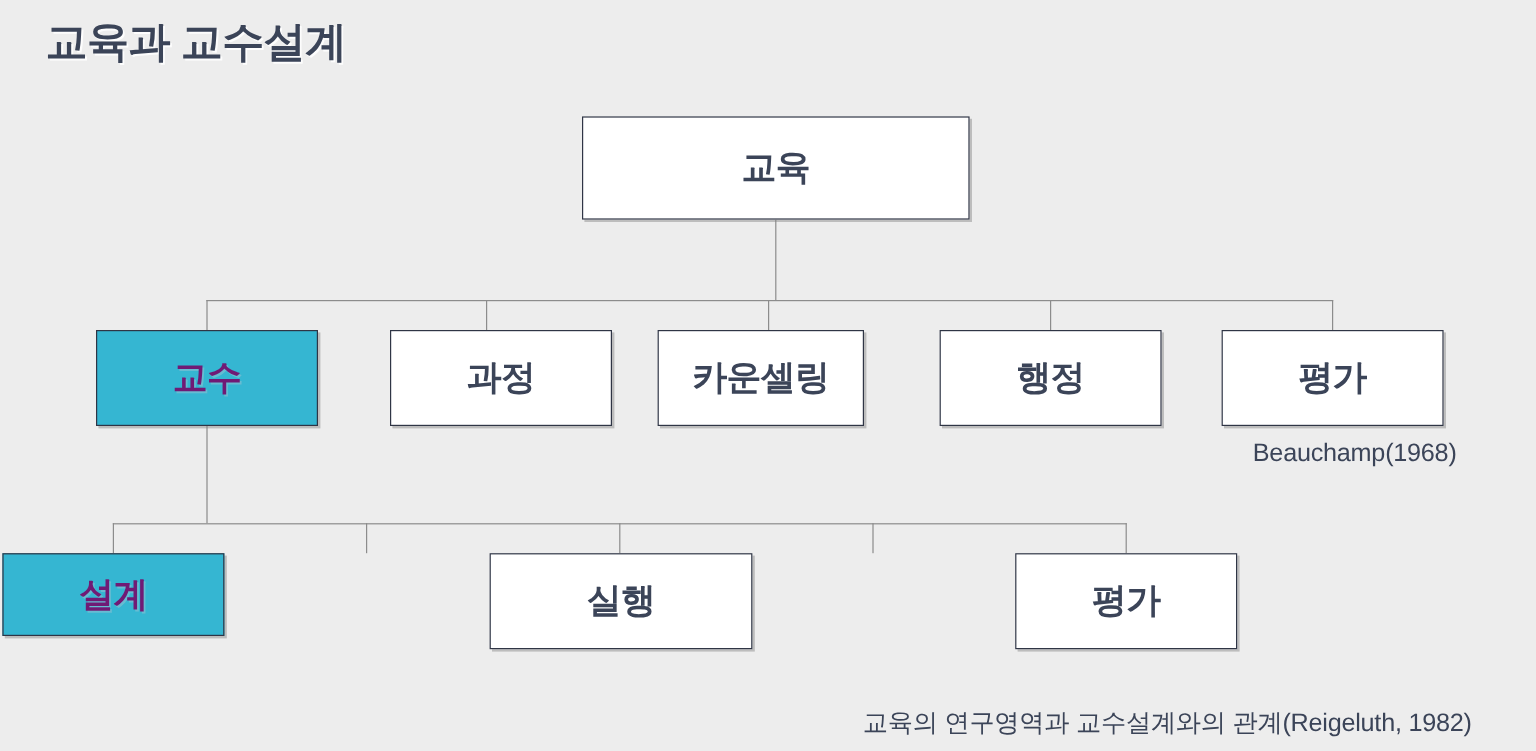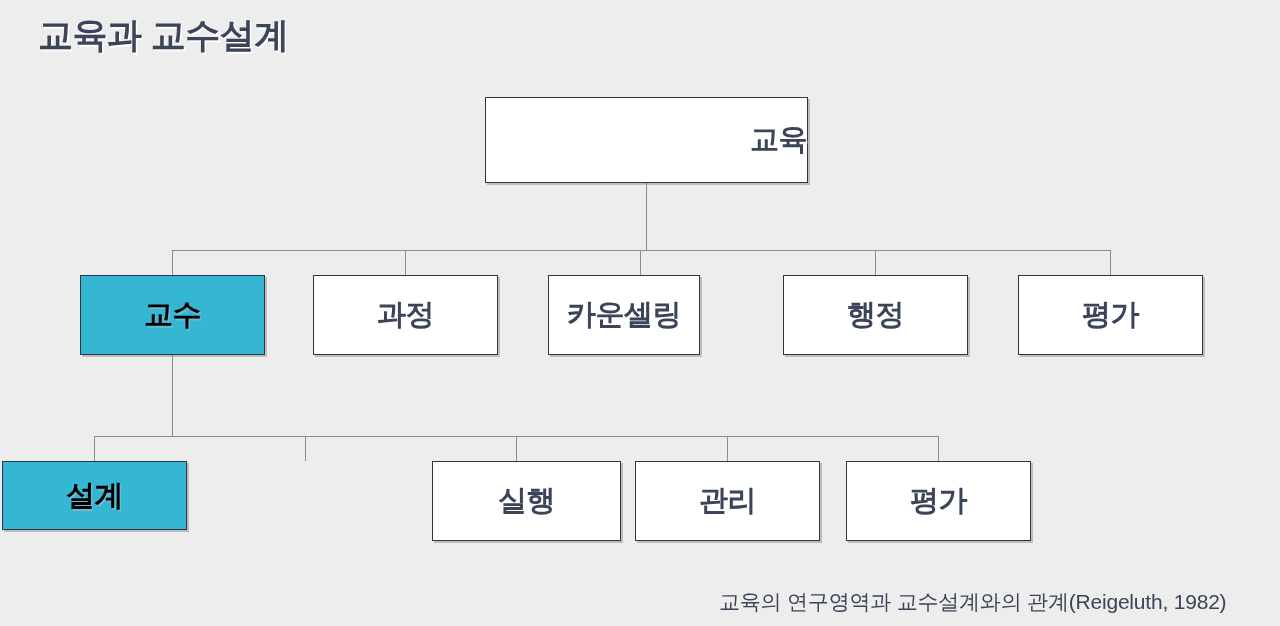--- a/index.html
+++ b/index.html
@@ -60,21 +60,21 @@
     color: #3b4458;
     letter-spacing: -0.5px;
     text-shadow: 1.5px 1.5px 0 rgba(255,255,255,0.8);
     white-space: nowrap;
   }
   .node.highlight {
     background: #35b6d2;
     border-color: #2f3545;
   }
   .node.highlight .node-label {
-    color: #000000;
+    color: #701a75;
     text-shadow: 1.5px 1.5px 0 rgba(120,190,210,0.75);
   }
 
   
   .caption {
     position: absolute;
     font-size: 21px;
     color: #3b4458;
     white-space: nowrap;
     letter-spacing: -0.2px;
@@ -106,49 +106,47 @@
   <div class="conn v" style="left:1110px; top:250px; height:25px;"></div>
 
   <div class="conn v" style="left:172px; top:355px; height:81px;"></div>
   <div class="conn h" style="left:94px; top:436px; width:845px;"></div>
   <div class="conn v" style="left:94px; top:436px; height:25px;"></div>
   <div class="conn v" style="left:305px; top:436px; height:25px;"></div>
   <div class="conn v" style="left:516px; top:436px; height:25px;"></div>
   <div class="conn v" style="left:727px; top:436px; height:25px;"></div>
   <div class="conn v" style="left:938px; top:436px; height:25px;"></div>
 
-  <div class="node" style="left:485px; top:97px; width:323px; height:86px;justify-content:flex-end;">
+  <div class="node" style="left:485px; top:97px; width:323px; height:86px;">
     <span class="node-label">교육</span>
   </div>
 
   <div class="node highlight" style="left:80px; top:275px; width:185px; height:80px;">
     <span class="node-label">교수</span>
   </div>
-  <div class="node" style="left:313px; top:275px; width:185px; height:80px;">
+  <div class="node" style="left:325px; top:275px; width:185px; height:80px;">
     <span class="node-label">과정</span>
   </div>
-  <div class="node" style="left:548px; top:275px; width:152px; height:80px;">
+  <div class="node" style="left:548px; top:275px; width:172px; height:80px;">
     <span class="node-label">카운셀링</span>
   </div>
   <div class="node" style="left:783px; top:275px; width:185px; height:80px;">
     <span class="node-label">행정</span>
   </div>
   <div class="node" style="left:1018px; top:275px; width:185px; height:80px;">
     <span class="node-label">평가</span>
   </div>
 
+  <div class="caption" id="caption-beauchamp">Beauchamp(1968)</div>
 
   <div class="node highlight" style="left:2px; top:461px; width:185px; height:69px;">
     <span class="node-label">설계</span>
   </div>
-  <div class="node" style="left:432px; top:461px; width:189px; height:80px;">
+  <div class="node" style="left:408px; top:461px; width:219px; height:80px;">
     <span class="node-label">실행</span>
-  </div>
-  <div class="node" style="left:635px; top:461px; width:185px; height:80px;">
-    <span class="node-label">관리</span>
   </div>
   <div class="node" style="left:846px; top:461px; width:185px; height:80px;">
     <span class="node-label">평가</span>
   </div>
 
   <div class="caption" id="caption-reigeluth">교육의 연구영역과 교수설계와의 관계(Reigeluth, 1982)</div>
 
 </div>
 
 </body></html>

